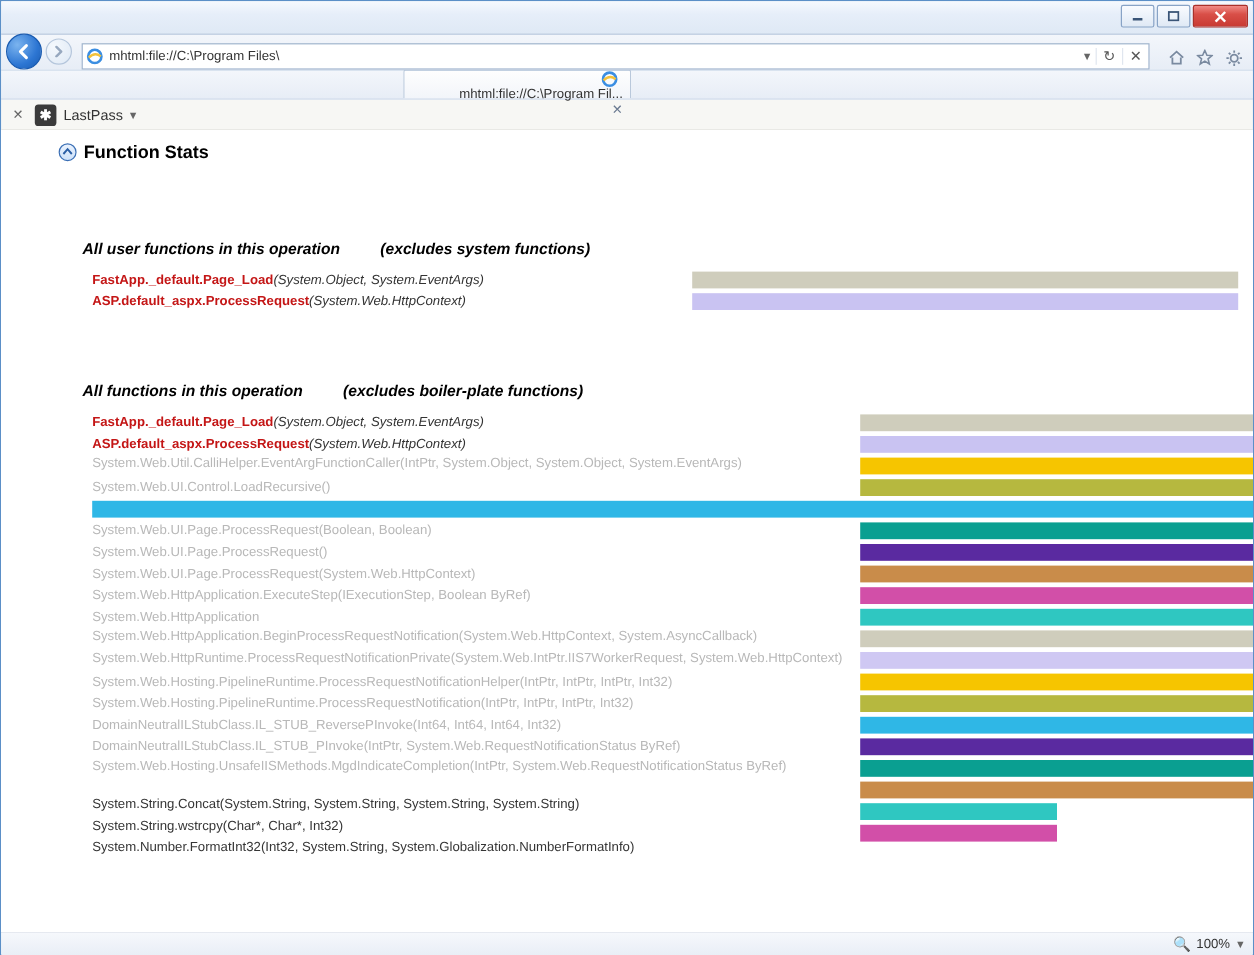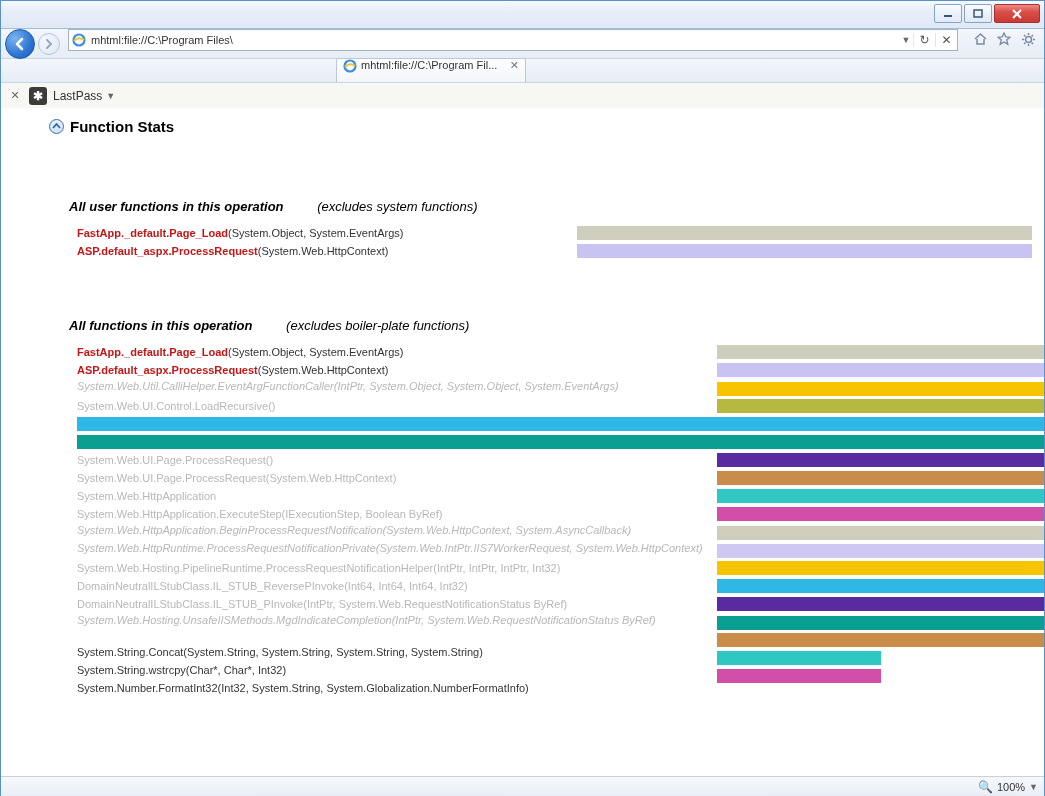--- a/index.html
+++ b/index.html
@@ -26,21 +26,21 @@
     background:linear-gradient(#f08b86,#d94f48 40%,#c83a33);
     border-color:#a9302a; color:#fff; font-weight:bold;
   }
   .win-btn svg { display:block; }
 
   
   .navbar {
     height:30px;
     background: linear-gradient(#f3f6fb,#e7edf6);
     border-bottom:1px solid #c9d6e8;
-    display:flex; align-items:flex-start; padding:0 4px;
+    display:flex; align-items:flex-end; padding:0 4px;
   }
   .nav-back-group { display:flex; align-items:center; }
   .nav-back {
     width:30px; height:30px; border-radius:50%;
     background: radial-gradient(circle at 30% 30%, #7bb4ef, #2d76d3 60%, #1a5bb0);
     border:1px solid #1a5bb0;
     display:flex; align-items:center; justify-content:center;
     color:#fff; font-size:16px; font-weight:bold;
   }
   .nav-fwd {
@@ -68,21 +68,21 @@
   .tabstrip {
     position:relative; height:24px;
     background: linear-gradient(#f3f6fb,#e7edf6);
     border-bottom:1px solid #c9d6e8;
     display:flex; align-items:flex-end;
   }
   .page-tab {
     height:24px; min-width:190px; margin-left:335px;
     background:linear-gradient(#fefefe,#f2f5fa);
     border:1px solid #b9c8db; border-bottom:none; border-radius:2px 2px 0 0;
-    display:flex; align-items:flex-start; font-size:11px; padding:0 6px; color:#333;
+    display:flex; align-items:flex-end; font-size:11px; padding:0 6px; color:#333;flex-direction:column;
   }
   .page-tab .tab-close { margin-left:auto; color:#6a7a91; font-size:11px; }
   .page-tab .ieicon { margin-right:4px; }
 
   
   .addonbar {
     height:26px; background:#f7f7f4; border-bottom:1px solid #d5d5d0;
     display:flex; align-items:center; font-size:12px; color:#333; padding:0 6px;
   }
   .addon-x { width:16px;text-align:center;color:#666;font-size:11px;}
@@ -106,37 +106,37 @@
     padding:6px 0 0 48px;
   }
   .collapse-btn {
     width:15px;height:15px;border-radius:50%;
     border:1px solid #3b6fb5; background:linear-gradient(#e9f2fe,#cfe2f9);
     display:flex;align-items:center;justify-content:center;
     color:#2b5fa5; font-size:9px; margin-right:6px;
   }
 
   .sub-head { font-size:13px; font-style:italic; font-weight:bold; padding:64px 0 0 68px; }
-  .sub-head .aside { font-weight:normal; font-style:italic; margin-left:30px; }
+  .sub-head .aside { font-weight:bold; font-style:italic; margin-left:30px; }
   .sub-head.tighter { padding-top:58px; }
 
   .fn-table { padding:10px 16px 0 76px; }
   .fn-row { display:flex; align-items:center; height:17px; font-size:11px; margin-bottom:1px;}
   .fn-label { width:640px; white-space:nowrap; overflow:hidden; }
   .fn-label.user { color:#c41616; font-weight:bold; }
-  .fn-label.user .params { color:#333; font-weight:normal; }
+  .fn-label.user .params { color:#333; font-weight:normal; font-style:italic; }
   .fn-label.sys  { color:#b8b8b8; }
   .fn-label.plain{ color:#353535;margin-top:24px; }
   .fn-bar-wrap { flex:1; height:14px; }
   .fn-bar { height:14px; }
 
   .fn-table.sec1 .fn-label { width:500px; }
   .fn-table.sec1 .fn-bar-wrap { flex:0 0 455px; }
 
-  .multiline { height:auto; align-items:flex-end;font-style:italic;}
+  .multiline { height:auto; align-items:center;}
   .multiline .fn-label { white-space:normal; line-height:15px; padding-bottom:2px;}
   .multiline .fn-bar-wrap { margin-top:1px; }
 
   
   ::-webkit-scrollbar { height:17px; width:17px; }
   ::-webkit-scrollbar-track { background:#f0f0f0; }
   ::-webkit-scrollbar-thumb { background:#cfcfcf; border:1px solid #a9a9a9; }
 
   
   .statusbar {
@@ -306,64 +306,71 @@
           <div class="fn-bar-wrap">
             <div class="fn-bar" style="width: 100%; background: rgb(182, 184, 63);"></div>
           </div>
         </div>
         <div class="fn-row">
           <div class="fn-bar-wrap">
             <div class="fn-bar" style="width: 100%; background: rgb(47, 183, 230);"></div>
           </div>
         </div>
         <div class="fn-row">
+          <div class="fn-label sys">System.Web.UI.Page.ProcessRequest(Boolean, Boolean)</div>
           <div class="fn-bar-wrap">
             <div class="fn-bar" style="width: 100%; background: rgb(10, 159, 145);"></div>
           </div>
         </div>
         <div class="fn-row">
           <div class="fn-label sys">System.Web.UI.Page.ProcessRequest()</div>
           <div class="fn-bar-wrap">
             <div class="fn-bar" style="width: 100%; background: rgb(90, 42, 160);"></div>
           </div>
         </div>
         <div class="fn-row">
           <div class="fn-label sys">System.Web.UI.Page.ProcessRequest(System.Web.HttpContext)</div>
           <div class="fn-bar-wrap">
             <div class="fn-bar" style="width: 100%; background: rgb(201, 140, 74);"></div>
           </div>
         </div>
         <div class="fn-row">
+          <div class="fn-label sys">System.Web.HttpApplication.ExecuteStep(IExecutionStep, Boolean ByRef)</div>
+          <div class="fn-bar-wrap">
+            <div class="fn-bar" style="width: 100%; background: rgb(210, 79, 168);"></div>
+          </div>
+        </div>
+        <div class="fn-row">
           <div class="fn-label sys">System.Web.HttpApplication</div>
           <div class="fn-bar-wrap">
             <div class="fn-bar" style="width: 100%; background: rgb(47, 199, 193);"></div>
-          </div>
-        </div>
-        <div class="fn-row">
-          <div class="fn-label sys">System.Web.HttpApplication.ExecuteStep(IExecutionStep, Boolean ByRef)</div>
-          <div class="fn-bar-wrap">
-            <div class="fn-bar" style="width: 100%; background: rgb(210, 79, 168);"></div>
           </div>
         </div>
         <div class="fn-row multiline">
           <div class="fn-label sys">System.Web.HttpApplication.BeginProcessRequestNotification(System.Web.HttpContext, System.AsyncCallback)</div>
           <div class="fn-bar-wrap">
             <div class="fn-bar" style="width: 100%; background: rgb(207, 205, 188);"></div>
           </div>
         </div>
         <div class="fn-row multiline">
           <div class="fn-label sys">System.Web.HttpRuntime.ProcessRequestNotificationPrivate(System.Web.IntPtr.IIS7WorkerRequest, System.Web.HttpContext)</div>
           <div class="fn-bar-wrap">
             <div class="fn-bar" style="width: 100%; background: rgb(207, 200, 243);"></div>
           </div>
         </div>
         <div class="fn-row">
           <div class="fn-label sys">System.Web.Hosting.PipelineRuntime.ProcessRequestNotificationHelper(IntPtr, IntPtr, IntPtr, Int32)</div>
           <div class="fn-bar-wrap">
             <div class="fn-bar" style="width: 100%; background: rgb(246, 197, 0);"></div>
+          </div>
+        </div>
+        <div class="fn-row">
+          <div class="fn-label sys">System.Web.Hosting.PipelineRuntime.ProcessRequestNotification(IntPtr, IntPtr, IntPtr, Int32)</div>
+          <div class="fn-bar-wrap">
+            <div class="fn-bar" style="width: 100%; background: rgb(182, 184, 63);"></div>
           </div>
         </div>
         <div class="fn-row">
           <div class="fn-label sys">DomainNeutralILStubClass.IL_STUB_ReversePInvoke(Int64, Int64, Int64, Int32)</div>
           <div class="fn-bar-wrap">
             <div class="fn-bar" style="width: 100%; background: rgb(47, 183, 230);"></div>
           </div>
         </div>
         <div class="fn-row">
           <div class="fn-label sys">DomainNeutralILStubClass.IL_STUB_PInvoke(IntPtr, System.Web.RequestNotificationStatus ByRef)</div>

